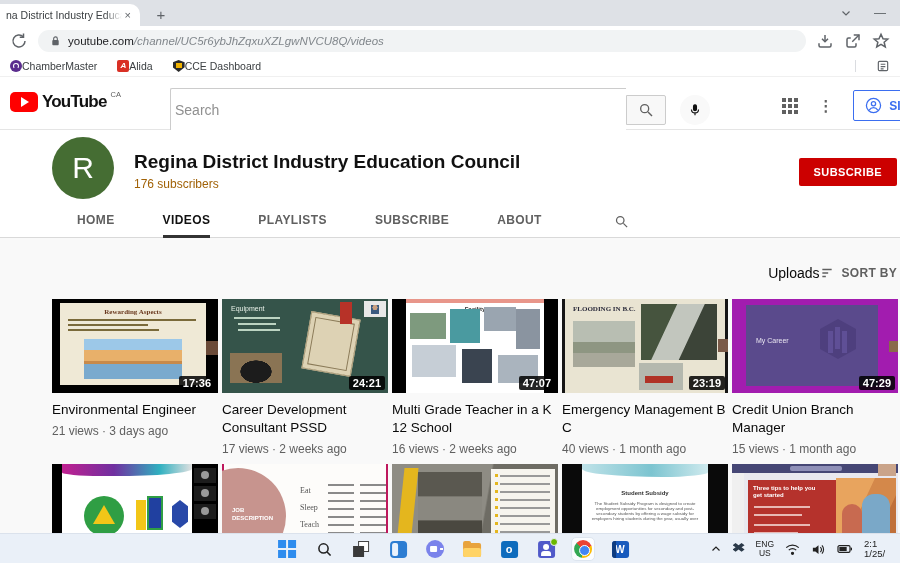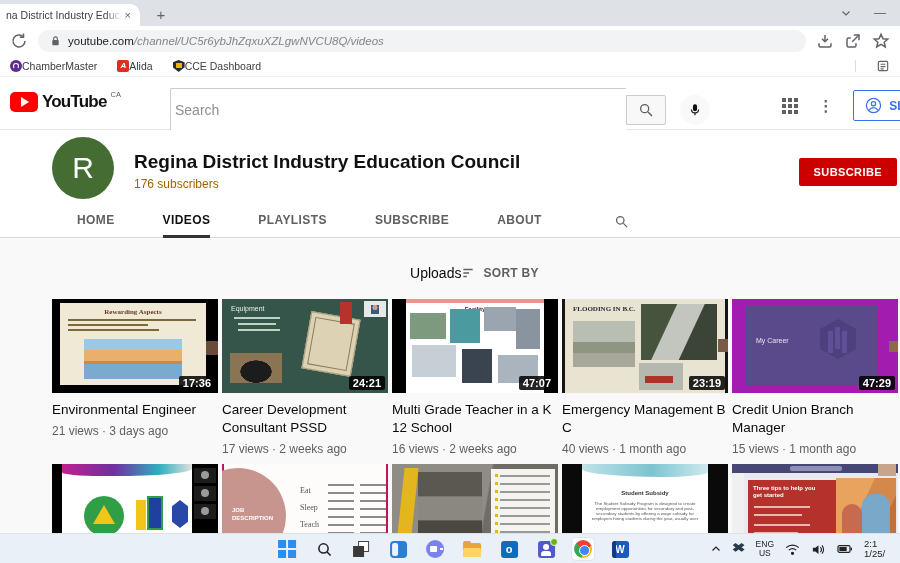--- a/index.html
+++ b/index.html
@@ -64,21 +64,21 @@
   .subscribe { position:absolute; right:3px; top:28px; background:#c00; color:#fff; font-size:11px; font-weight:bold; letter-spacing:0.4px; padding:8px 15px; border-radius:2px; border:none; }
 
   
   .chan-tabs { position:relative; height:33px; background:#fff; border-bottom:1px solid #d9d9d9; display:flex; align-items:center; padding-left:77px; gap:48px; }
   .ctab { font-size:12px; font-weight:bold; letter-spacing:0.4px; color:#606060; height:33px; line-height:30px; }
   .ctab.active { color:#111; border-bottom:3px solid #333; }
   .ctab-search { color:#606060; margin-left:24px; width:15px; height:15px; }
 
   
   .content { height:295px; background:#f9f9f9; padding:0 0 0 52px; overflow:hidden; }
-  .uploads-row { height:61px; display:flex; align-items:center; justify-content:center; padding:8px 3px 0 0; }
+  .uploads-row { height:61px; display:flex; align-items:center; justify-content:flex-end; padding:8px 3px 0 0; }
   .uploads-title { font-size:14px; color:#0a0a0a; }
   .sortby { display:flex; align-items:center; gap:8px; font-size:12px; font-weight:bold; color:#606060; letter-spacing:0.3px; }
   .grid-row { display:flex; gap:4px; }
   .grid-row.second { margin-top:8px; }
   .card { width:166px; }
   .thumb { position:relative; width:166px; height:94px; background:#000; overflow:hidden; }
   .dur { position:absolute; right:3px; bottom:3px; background:rgba(0,0,0,.85); color:#fff; font-size:11px; font-weight:bold; padding:1px 4px; border-radius:2px; }
   .vtitle { margin-top:8px; font-size:13.5px; line-height:18px; color:#0a0a0a; max-height:36px; overflow:hidden; }
   .vmeta { margin-top:5px; font-size:12px; color:#606060; }
 

